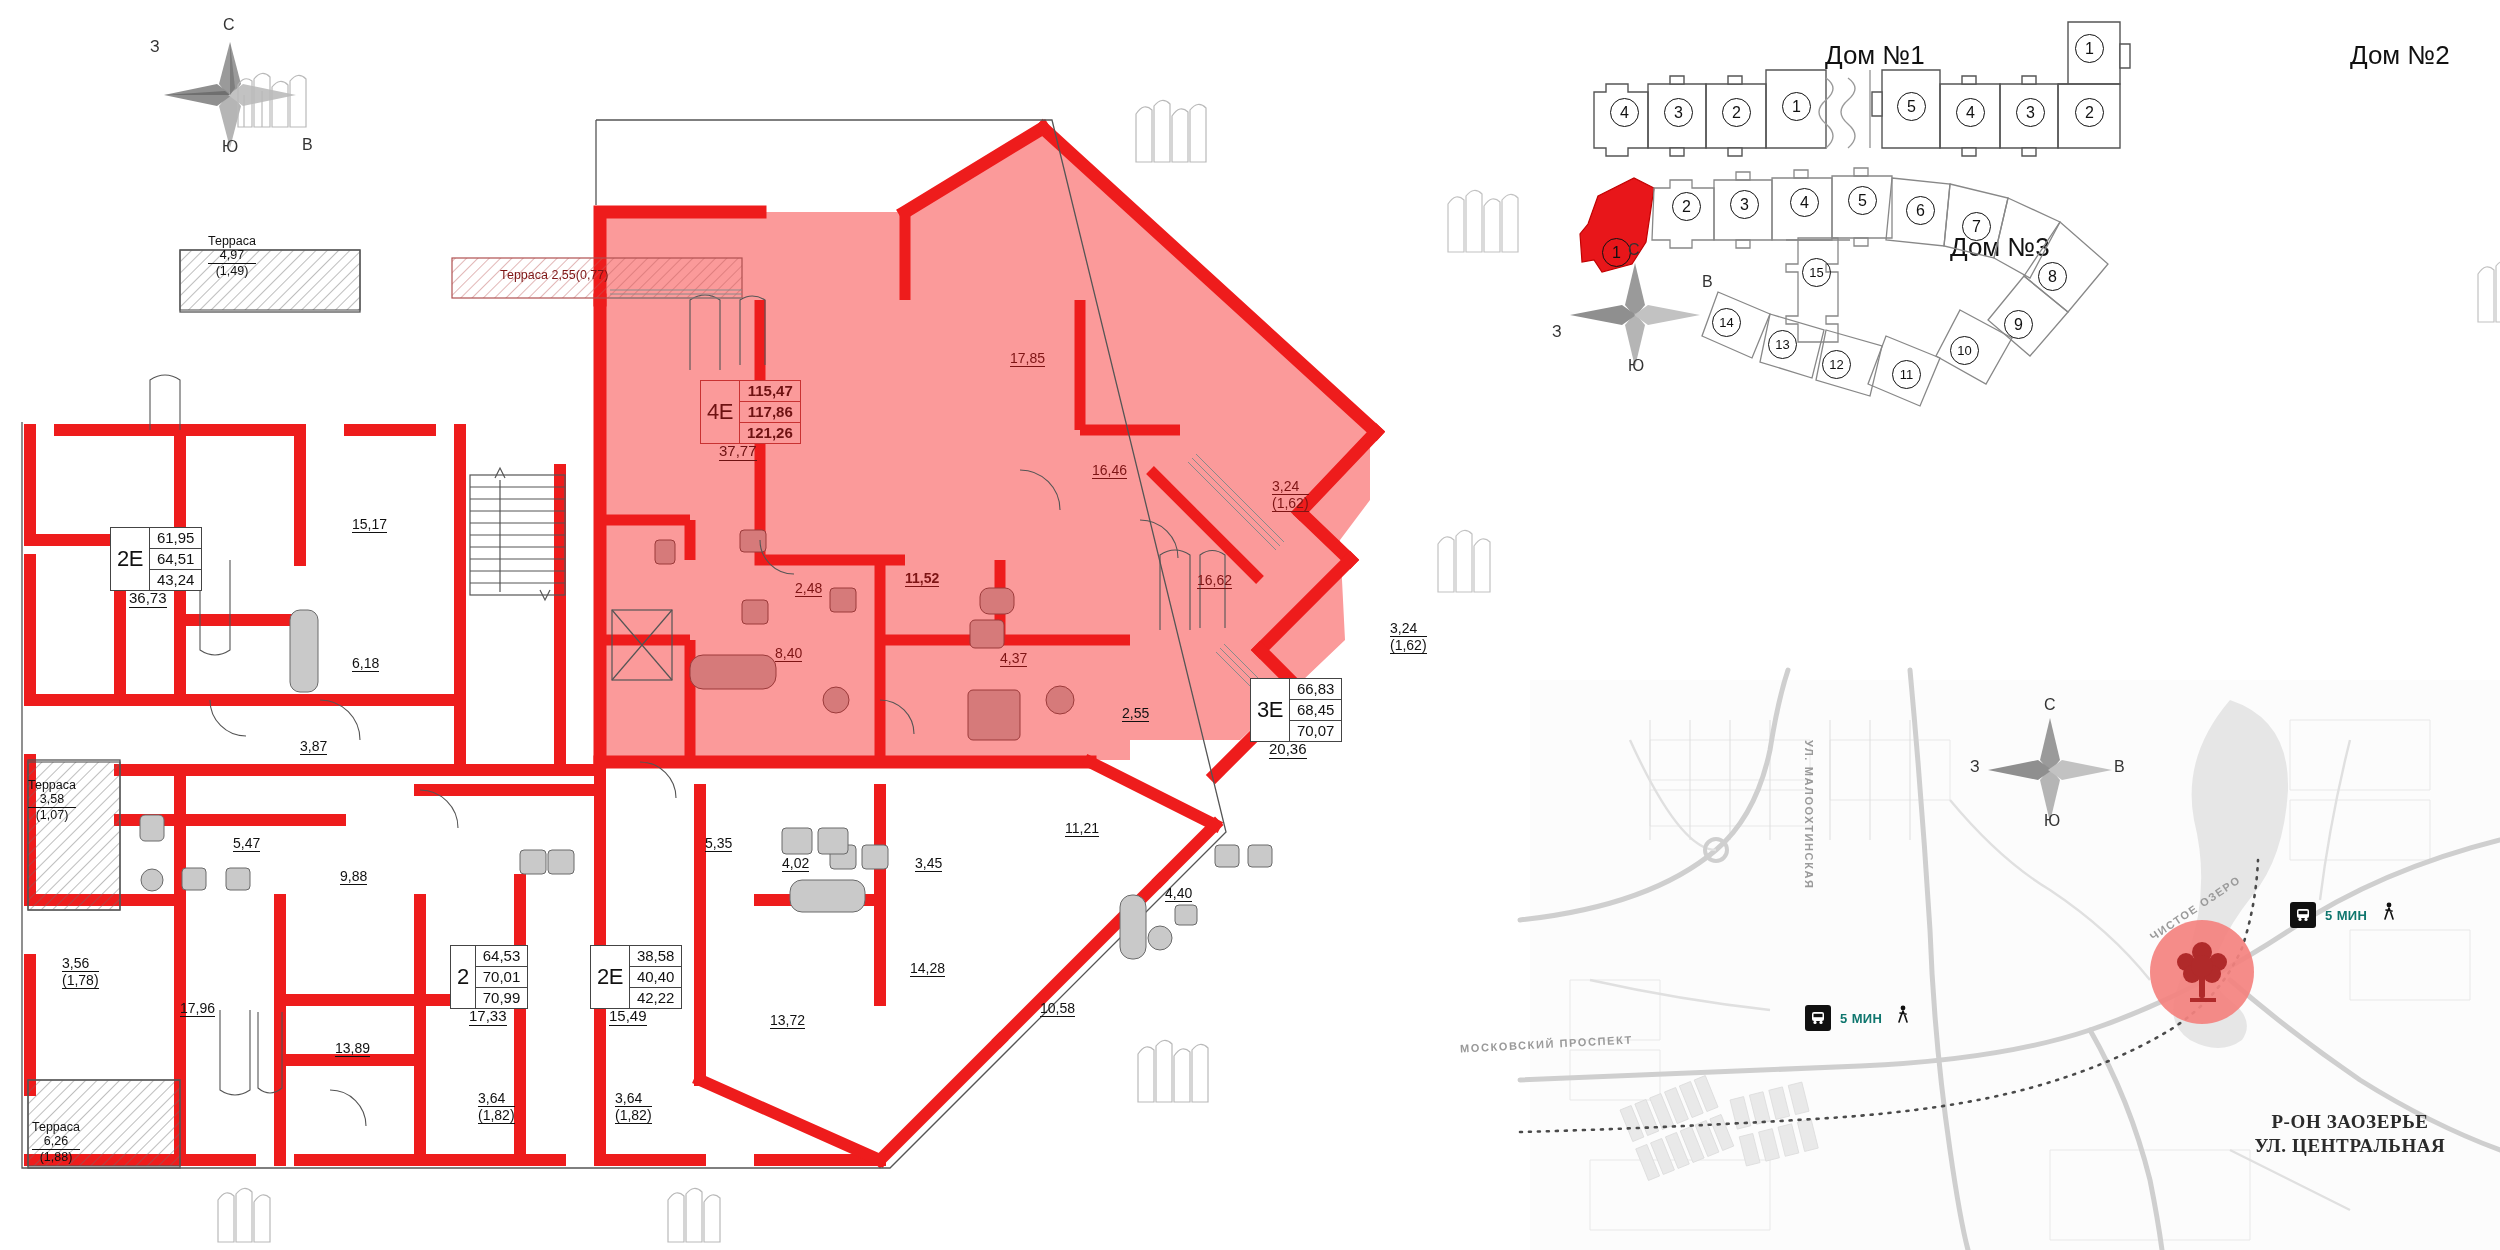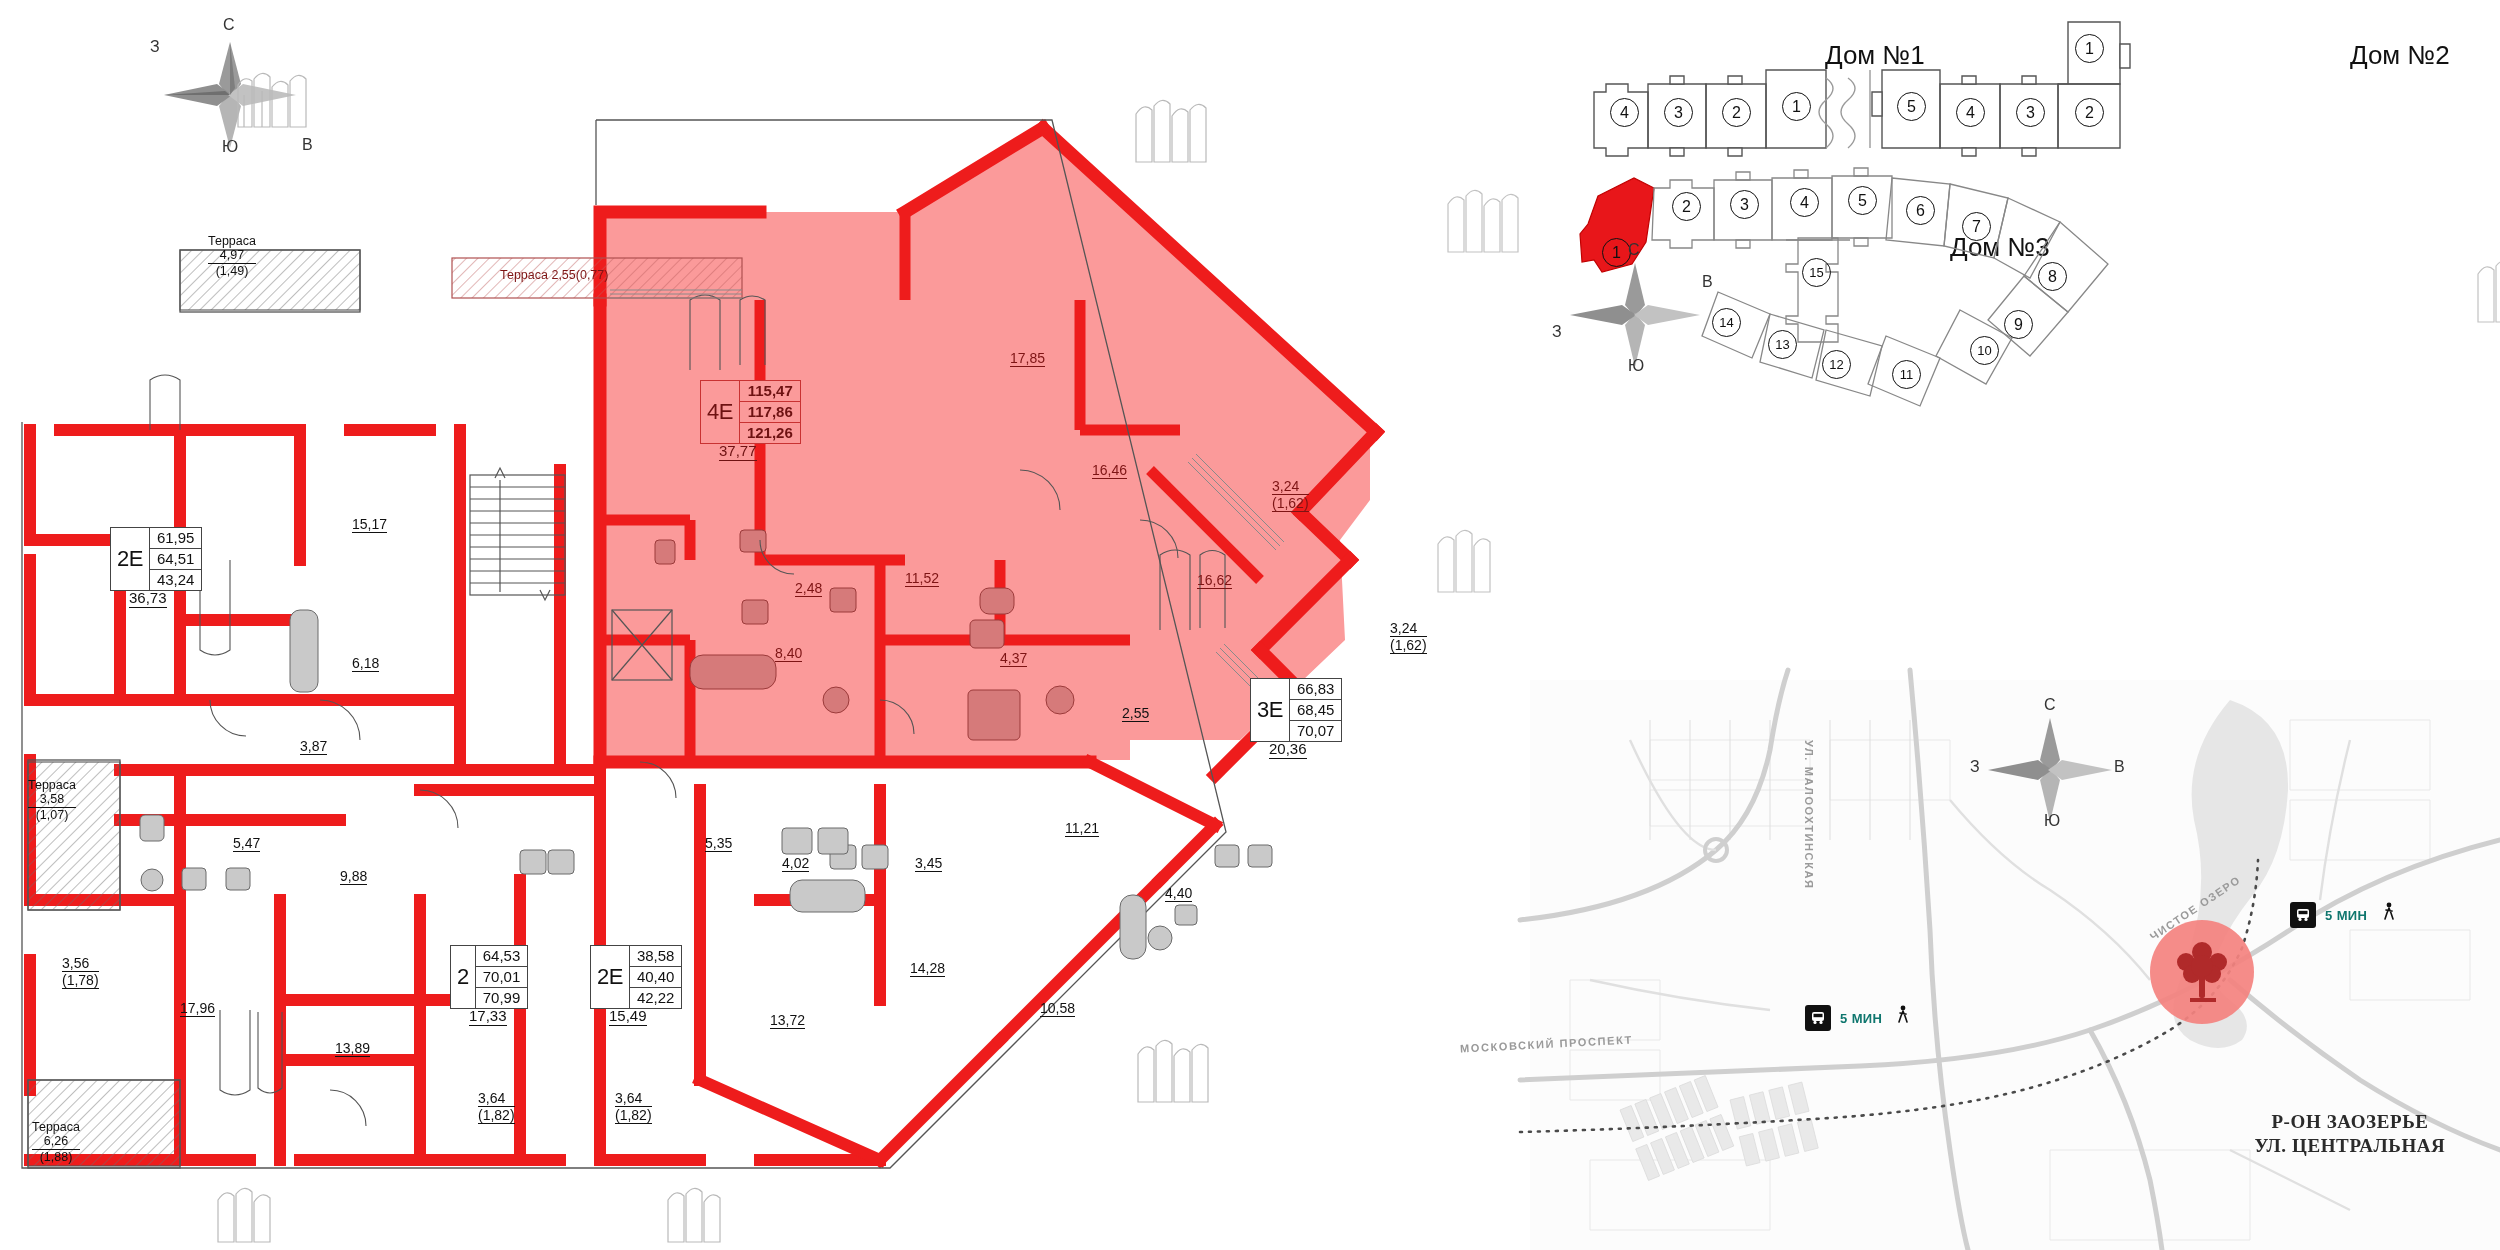--- a/index.html
+++ b/index.html
@@ -364,21 +364,21 @@
       <span>38,58</span>
       <span>40,40</span>
       <span>42,22</span>
     </span>
     <span class="sub">15,49</span>
   </div>
 
   <span class="room r" style="left:1010px;top:350px;">17,85</span>
   <span class="room r" style="left:1092px;top:462px;">16,46</span>
   <span class="room r" style="left:1197px;top:572px;">16,62</span>
-  <span class="room r" style="left:905px;top:570px;">11,52</span>
+  <span class="room r" style="left:905px;top:570px;font-weight:bold;">11,52</span>
   <span class="room r" style="left:775px;top:645px;">8,40</span>
   <span class="room r" style="left:1000px;top:650px;">4,37</span>
   <span class="room r" style="left:795px;top:580px;">2,48</span>
   <span class="room" style="left:1122px;top:705px;">2,55</span>
 
   <span class="room two r" style="left:1272px;top:478px;">
     <i>3,24</i>
     <i>(1,62)</i>
   </span>
   <span class="room two" style="left:1390px;top:620px;">
@@ -561,21 +561,21 @@
     </div>
   <div class="secnum" style="left:432px;top:212px;">
       <span>7</span>
     </div>
   <div class="secnum" style="left:508px;top:262px;">
       <span>8</span>
     </div>
   <div class="secnum" style="left:474px;top:310px;">
       <span>9</span>
     </div>
-  <div class="secnum sm" style="left:440px;top:336px;justify-content:center;">
+  <div class="secnum sm" style="left:420px;top:336px;justify-content:center;">
       <span>10</span>
     </div>
   <div class="secnum sm" style="left:362px;top:360px;">
       <span>11</span>
     </div>
   <div class="secnum sm" style="left:292px;top:350px;">
       <span>12</span>
     </div>
   <div class="secnum sm" style="left:238px;top:330px;text-align:center;">
       <span>13</span>

